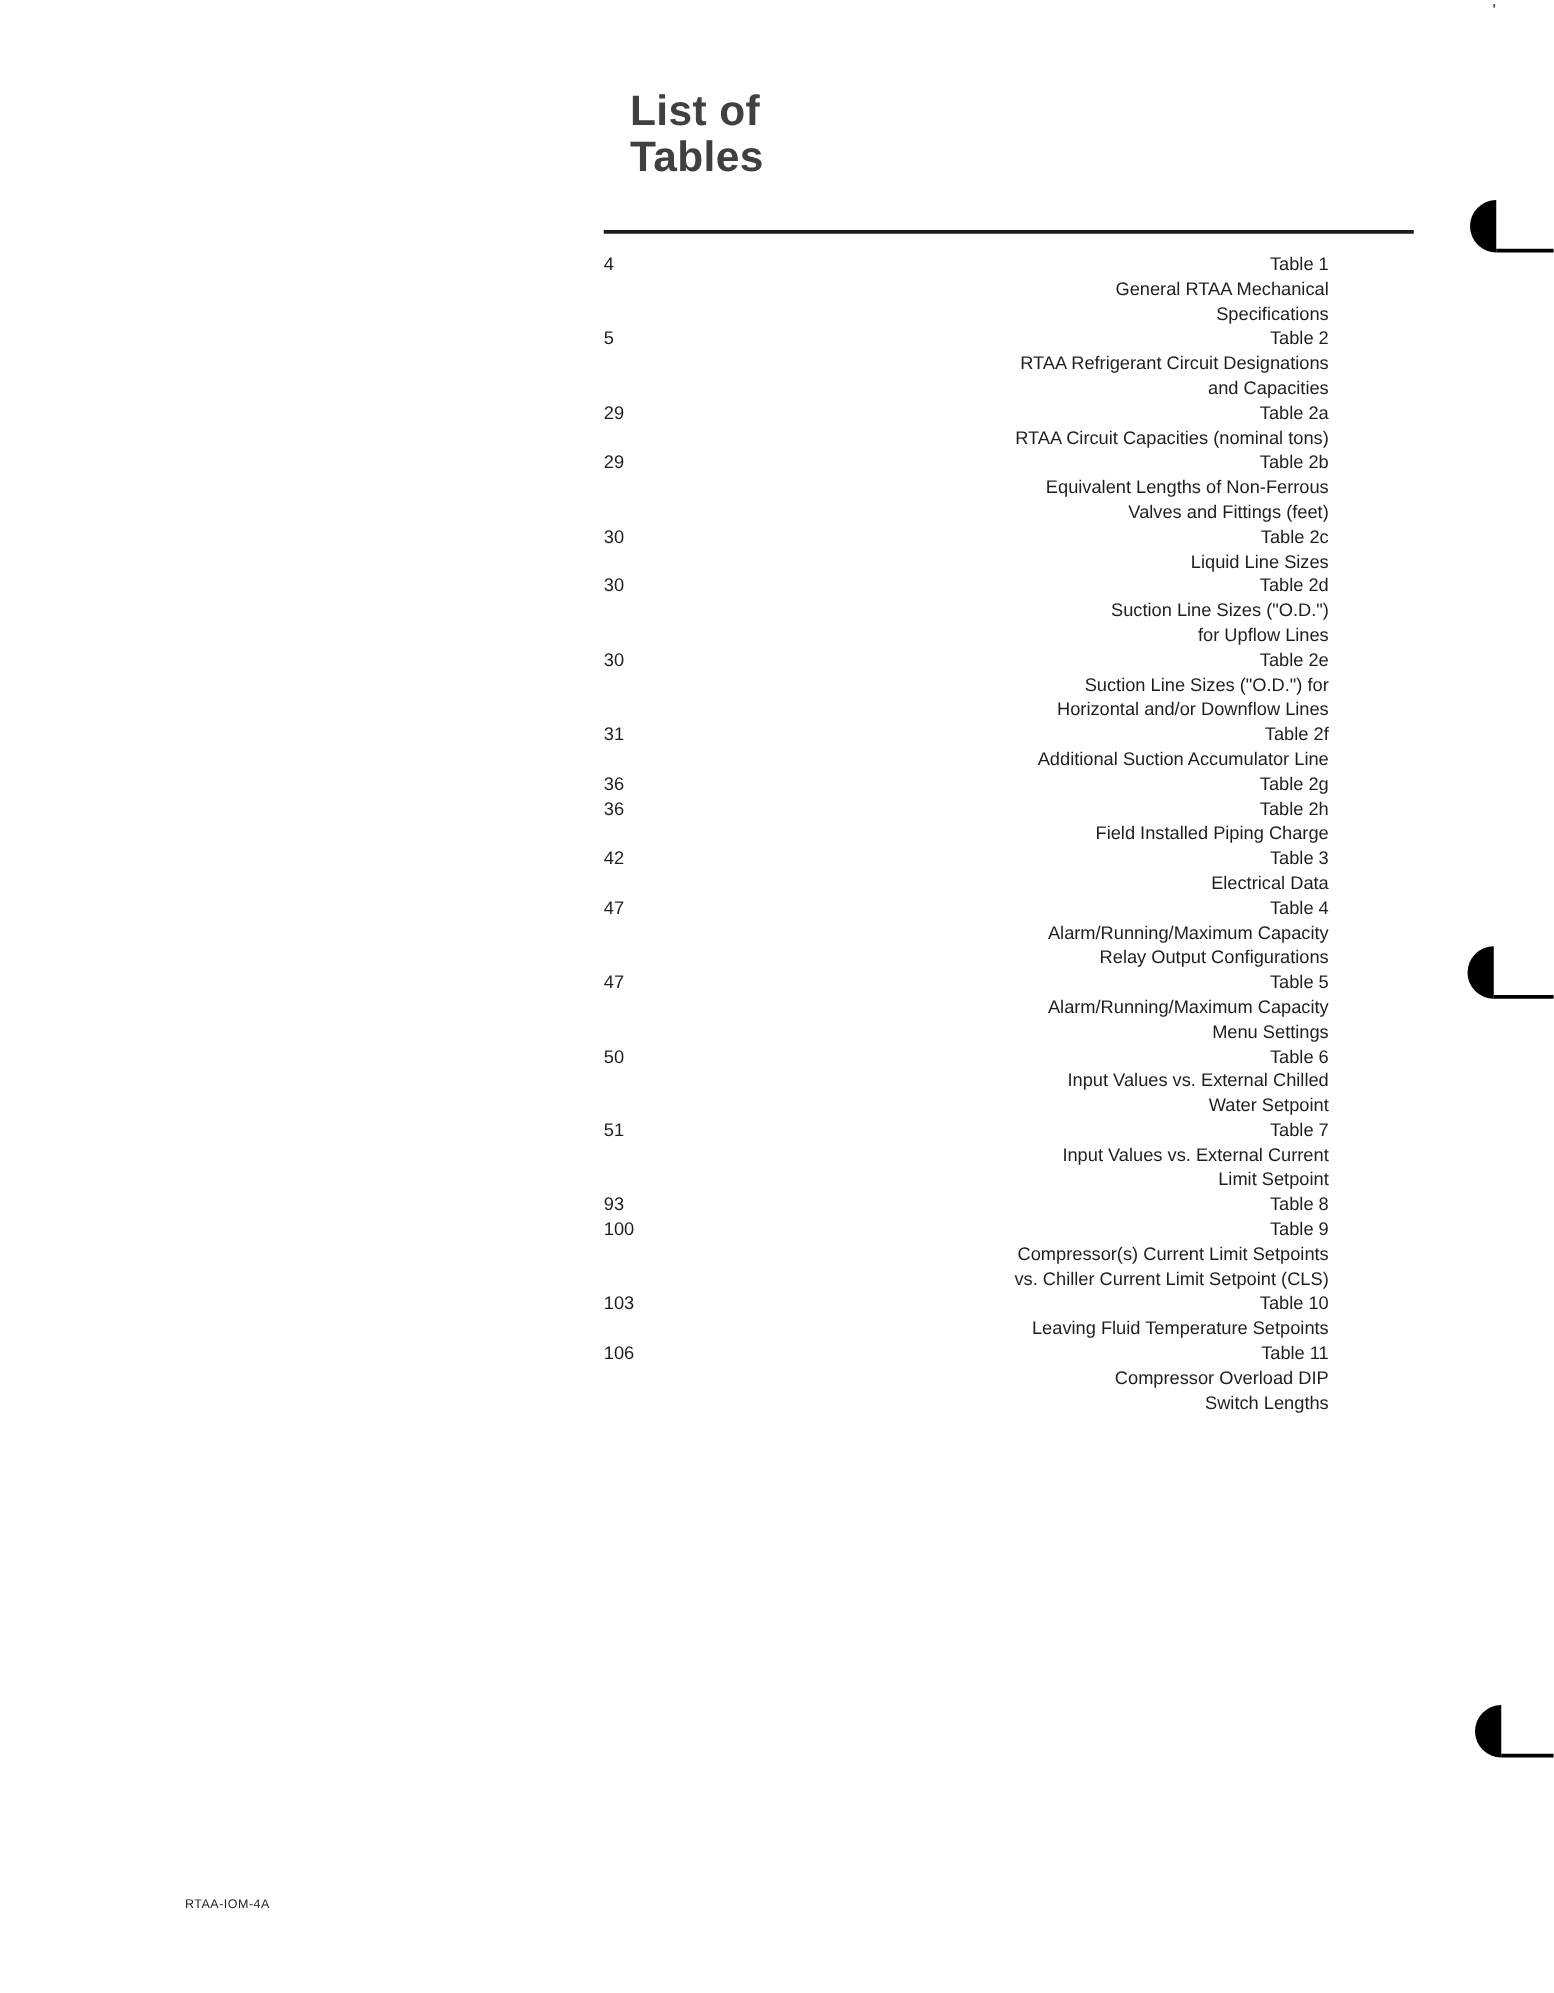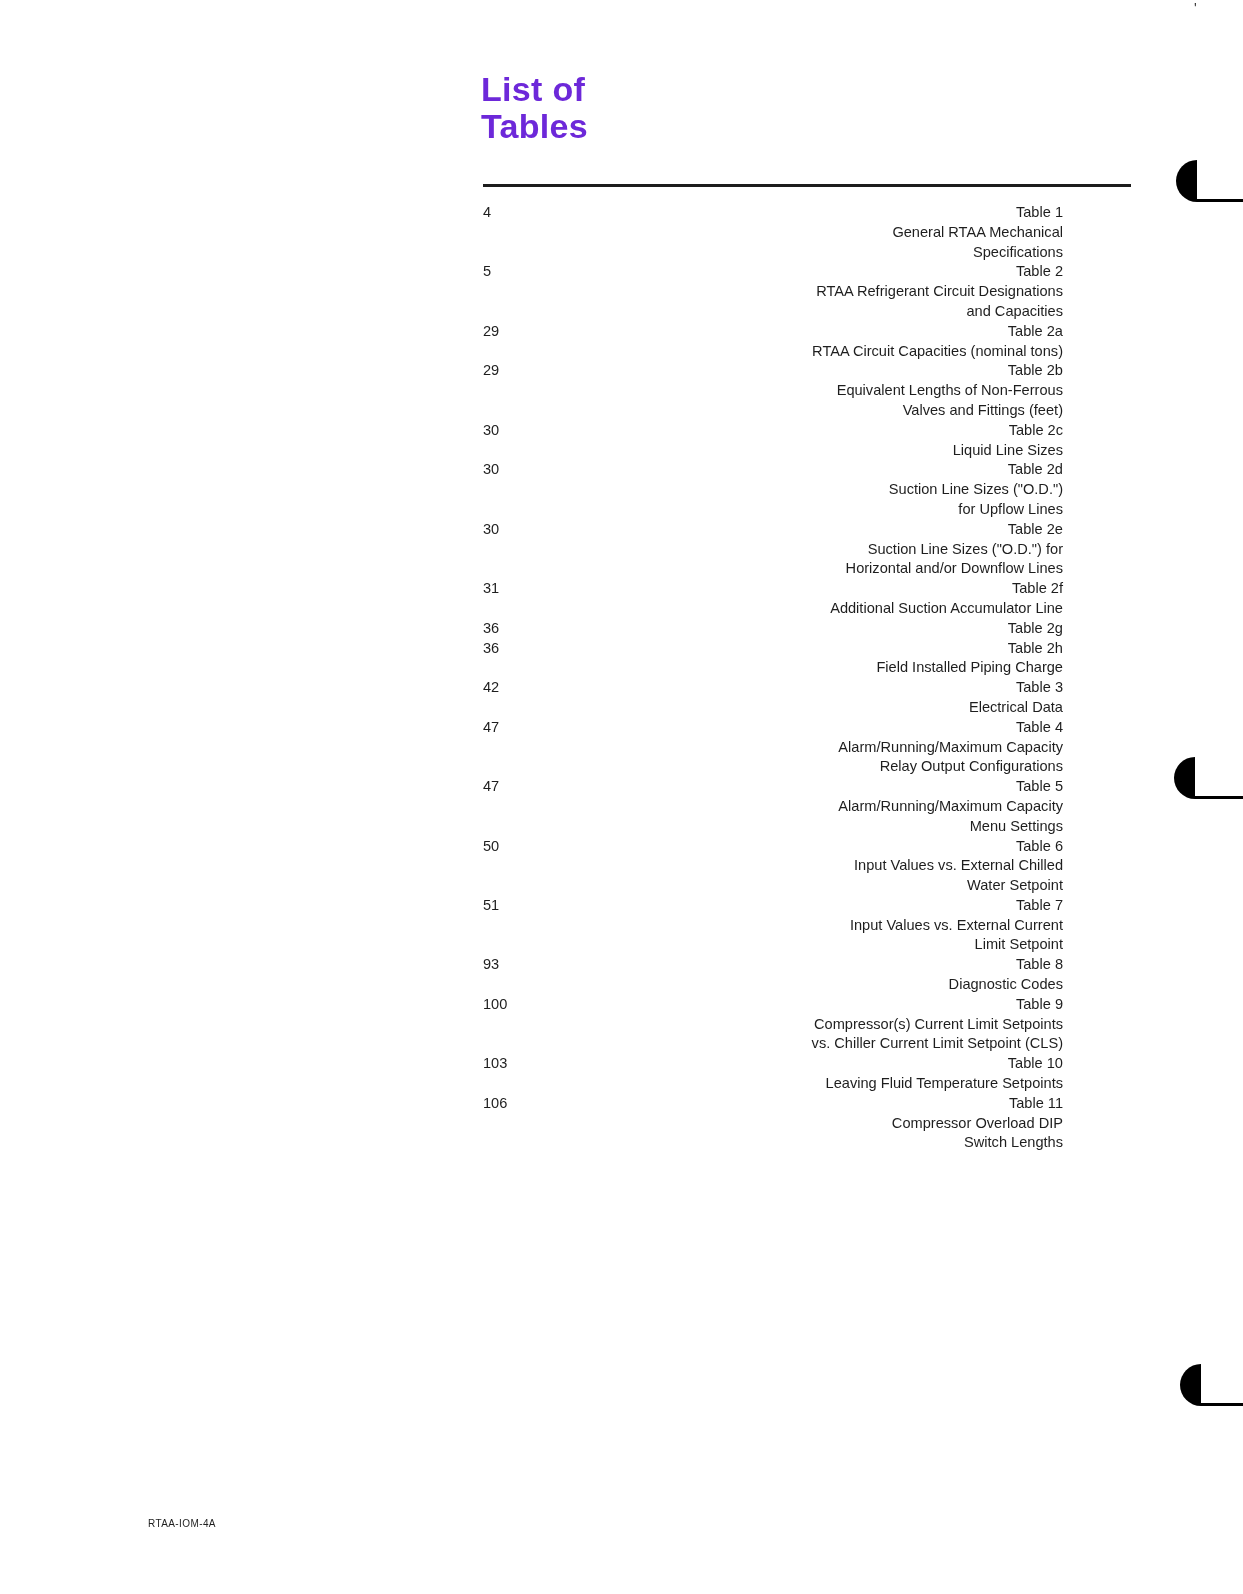--- a/index.html
+++ b/index.html
@@ -7,27 +7,27 @@
     position:relative;
     width:1243px;
     height:1594px;
     background:#ffffff;
     font-family:"Liberation Sans", sans-serif;
     color:#1e1e1e;
     overflow:hidden;
   }
   .title{
     position:absolute;
-    left:481px;
+    left:504px;
     top:48px;
     font-size:34px;
     font-weight:bold;
     line-height:37px;
     letter-spacing:0.3px;
-    color:#6d28d9;
+    color:#404040;
     white-space:pre-line;
   }
   .rule{
     position:absolute;
     left:483px;
     top:184px;
     width:648px;
     height:3px;
     background:#1c1c1c;
   }
@@ -214,21 +214,20 @@
         <div class="toc-body">
           <div class="toc-line toc-label">Table 7</div>
           <div class="toc-line">Input Values vs. External Current</div>
           <div class="toc-line">Limit Setpoint</div>
         </div>
       </div>
       <div class="toc-entry">
         <div class="toc-num">93</div>
         <div class="toc-body">
           <div class="toc-line toc-label">Table 8</div>
-          <div class="toc-line">Diagnostic Codes</div>
         </div>
       </div>
       <div class="toc-entry">
         <div class="toc-num">100</div>
         <div class="toc-body">
           <div class="toc-line toc-label">Table 9</div>
           <div class="toc-line">Compressor(s) Current Limit Setpoints</div>
           <div class="toc-line">vs. Chiller Current Limit Setpoint (CLS)</div>
         </div>
       </div>

